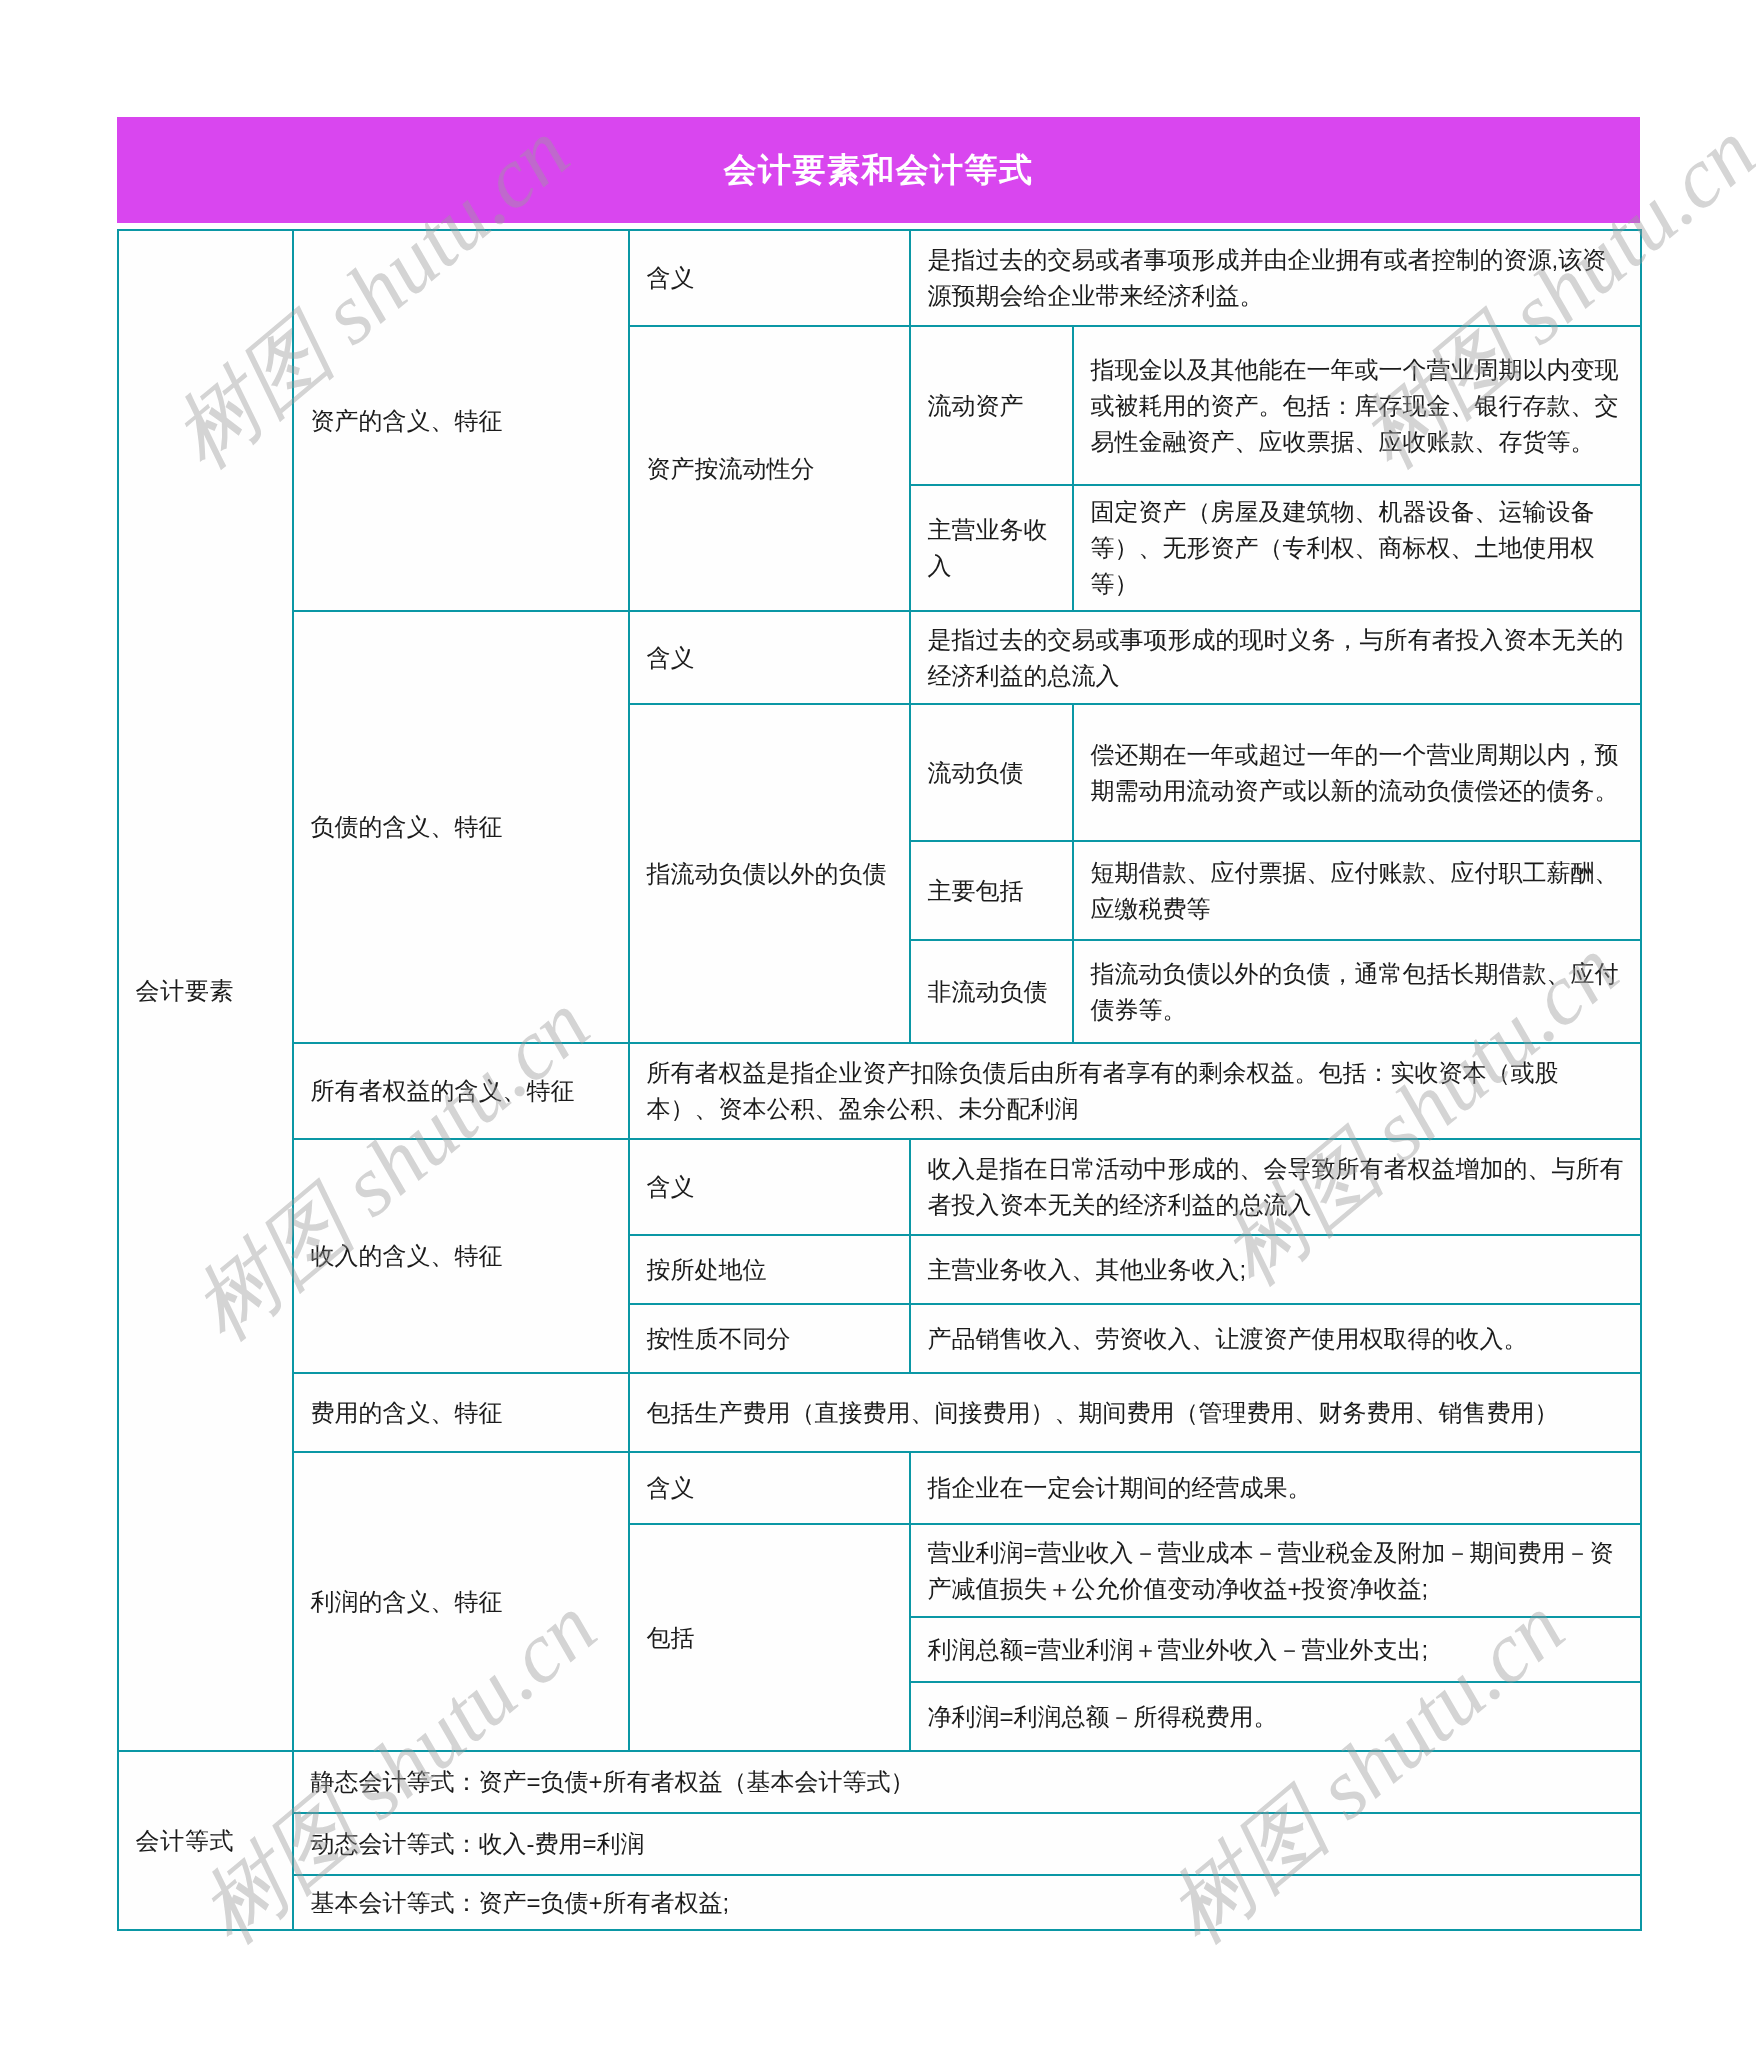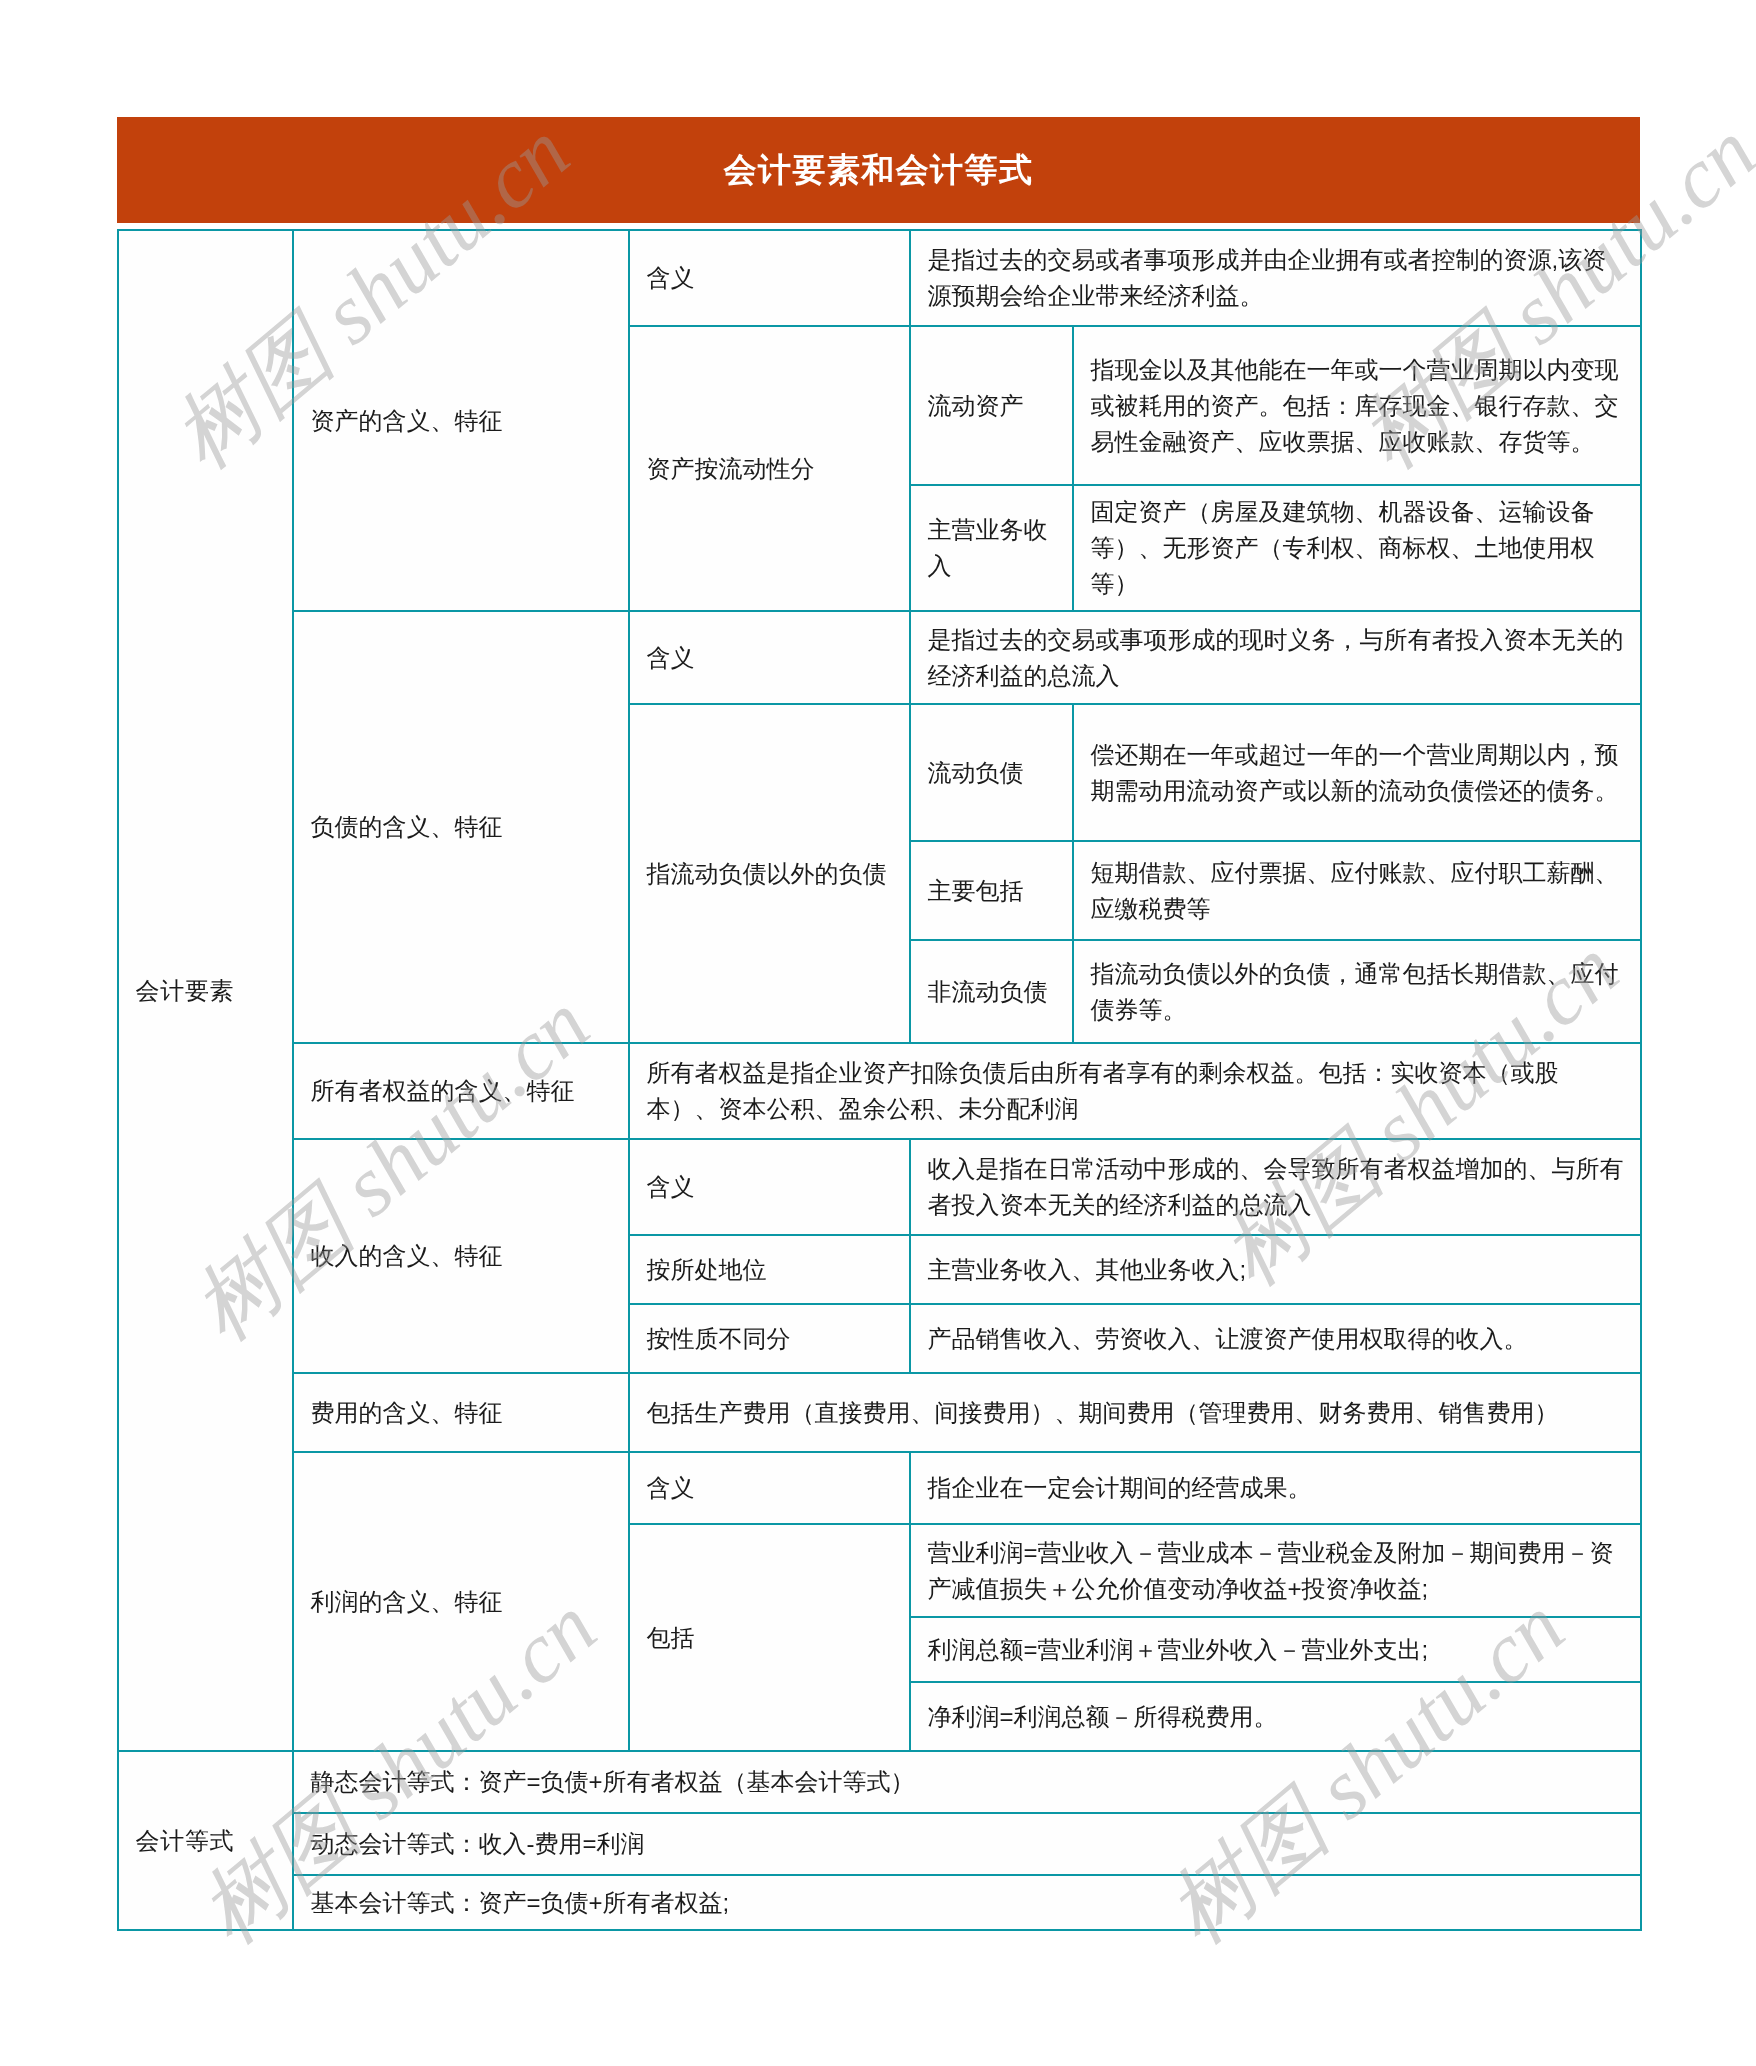--- a/index.html
+++ b/index.html
@@ -9,21 +9,21 @@
     height: 2066px;
     background: #ffffff;
     overflow: hidden;
     font-family: "Liberation Sans", "DejaVu Sans", sans-serif;
     color: #1b1b1b;
   }
   .titlebar {
     position: absolute;
     left: 117px; top: 117px;
     width: 1523px; height: 106px;
-    background: #c2410c;
+    background: #d946ef;
     display: flex;
     align-items: center;
     justify-content: center;
   }
   .titlebar .title-text {
     color: #ffffff;
     font-size: 33px;
     font-weight: bold;
     letter-spacing: 1.4px;
   }

